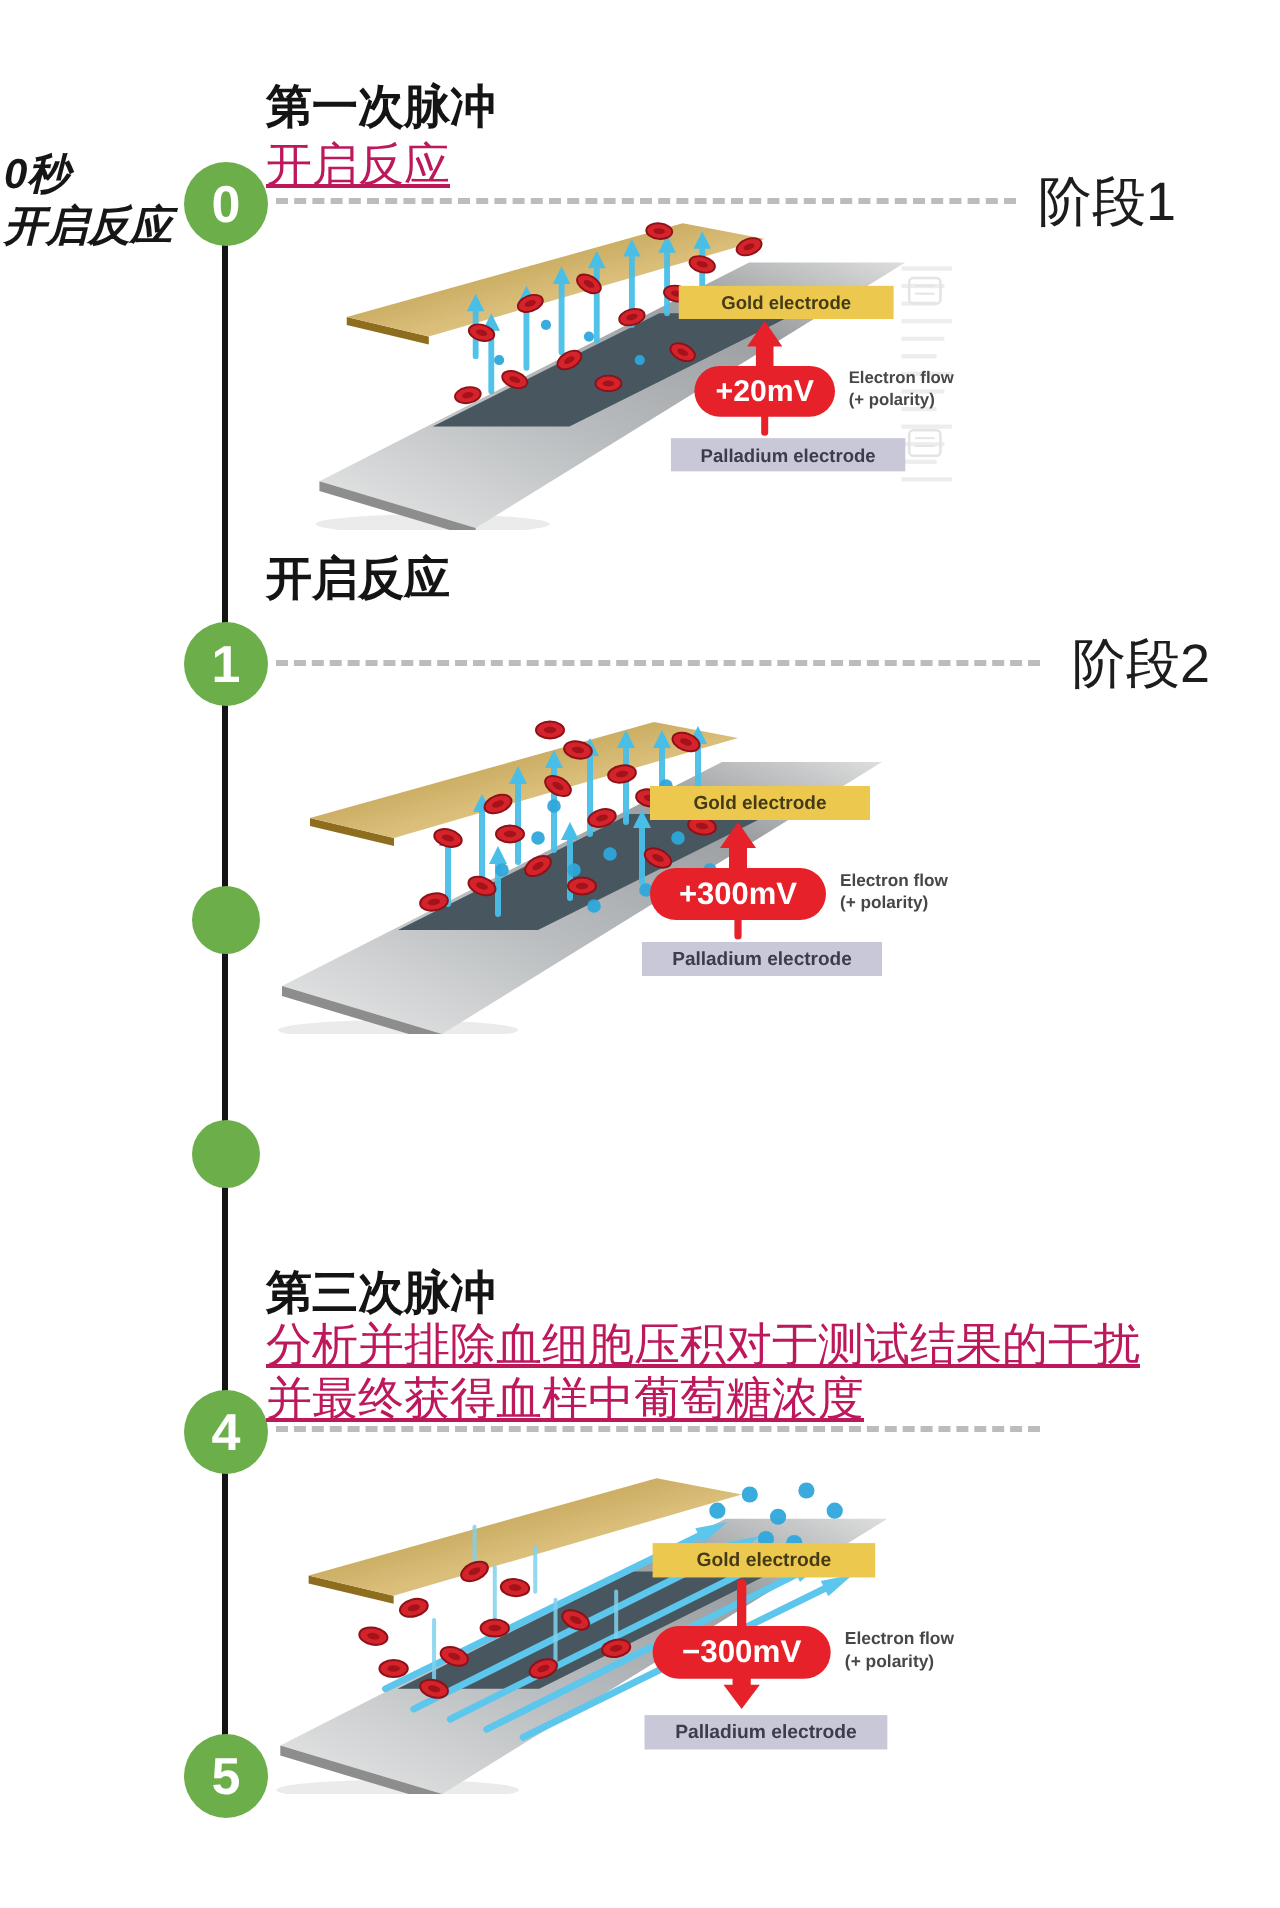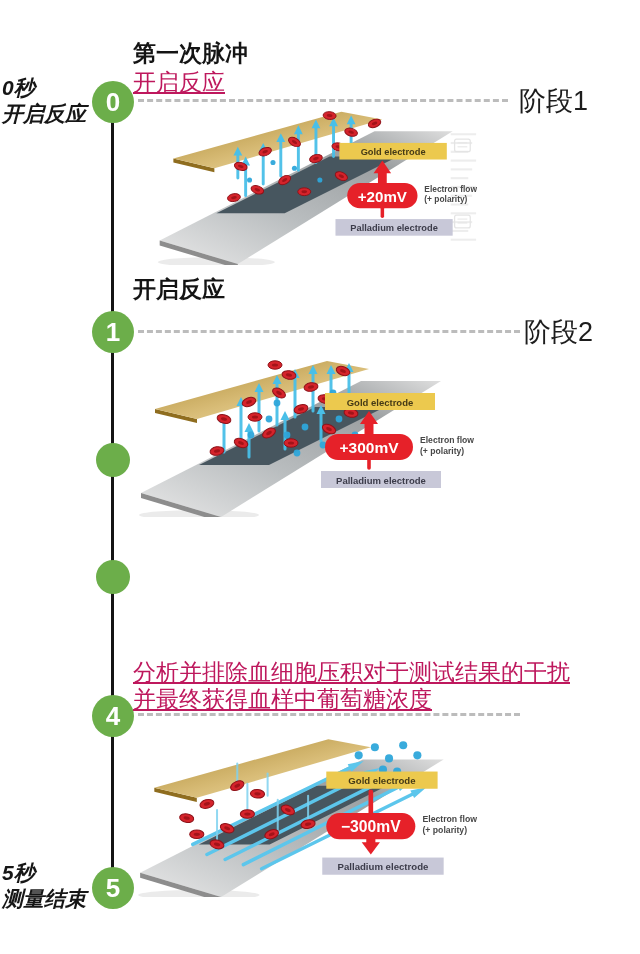--- a/index.html
+++ b/index.html
@@ -19,40 +19,36 @@
   #t0{top:75px}#t1{top:319px}#t4{top:703px}#t5{top:860px}
   .sec-title{position:absolute;left:133px;font-size:23px;font-weight:bold;color:#141414;}
   #st0{top:38px}#st1{top:274px}#st2{top:631px}
   .sec-sub{position:absolute;left:133px;font-size:23px;color:#be185d;font-weight:500;text-decoration:underline;}
   #ss0{top:67px}#ss1{top:302px}#ss2a{top:657px}#ss2b{top:684px}
   .dash{position:absolute;border-top:3px dashed #bcbcbc;height:0;}
   #d0{left:138px;top:99px;width:370px}
   #d1{left:138px;top:330px;width:382px}
   #d2{left:138px;top:713px;width:382px}
   .stage{position:absolute;font-size:27px;font-weight:400;color:#1d1d1d;}
-  #g0{left:519px;top:83px}#g1{left:524px;top:314px}#g2{left:526px;top:697px}
+  #g0{left:519px;top:83px}#g1{left:536px;top:314px}#g2{left:526px;top:697px}
   svg.diagram{position:absolute;}
   #diag0{left:148px;top:97px;width:332px;height:168px}
   #diag1{left:123px;top:347px;width:352px;height:170px}
   #diag2{left:123px;top:725px;width:354px;height:172px}
 </style>
 </head>
 <body>
 
 <div class="canvas">
 
   <div class="vline"></div>
 
   <div class="tlabel" id="t0">
     <div>0秒</div>
     <div>开启反应</div>
-  </div>
-  <div class="tlabel" id="t5">
-    <div>5秒</div>
-    <div>测量结束</div>
   </div>
 
   <div class="node big" id="n0">0</div>
   <div class="node big" id="n1">1</div>
   <div class="node small" id="dotA"></div>
   <div class="node small" id="dotB"></div>
   <div class="node big" id="n4">4</div>
   <div class="node big" id="n5">5</div>
 
   <div class="sec-title" id="st0">第一次脉冲</div>
@@ -368,20 +364,21 @@
           <line x1="240" y1="76" x2="240" y2="88" stroke="#e62129" stroke-width="9"></line>
           <line x1="240" y1="113" x2="240" y2="121" stroke="#e62129" stroke-width="3.6" stroke-linecap="round"></line>
         </g>
         <rect x="196" y="87" width="88" height="26" rx="13" fill="#e62129"></rect>
         <text x="240" y="100.5" text-anchor="middle" dominant-baseline="central" font-size="15.5" font-weight="bold" fill="#ffffff">+300mV</text>
         <text x="291" y="96" font-size="8.6" font-weight="bold" fill="#474747">Electron flow</text>
         <text x="291" y="107" font-size="8.6" font-weight="bold" fill="#474747">(+ polarity)</text>
       </g>
     </svg>
 
+  <div class="sec-title" id="st2">第三次脉冲</div>
   <div class="sec-sub" id="ss2a">分析并排除血细胞压积对于测试结果的干扰</div>
   <div class="sec-sub" id="ss2b">并最终获得血样中葡萄糖浓度</div>
   <div class="dash" id="d2"></div>
   <svg class="diagram" id="diag2" viewBox="0 0 340 170">
       <defs>
         <linearGradient id="gGold2" x1="0" y1="0" x2="1" y2="1">
           <stop offset="0%" stop-color="#a8852e"></stop>
           <stop offset="55%" stop-color="#d9bd78"></stop>
           <stop offset="100%" stop-color="#efe2b0"></stop>
         </linearGradient>

